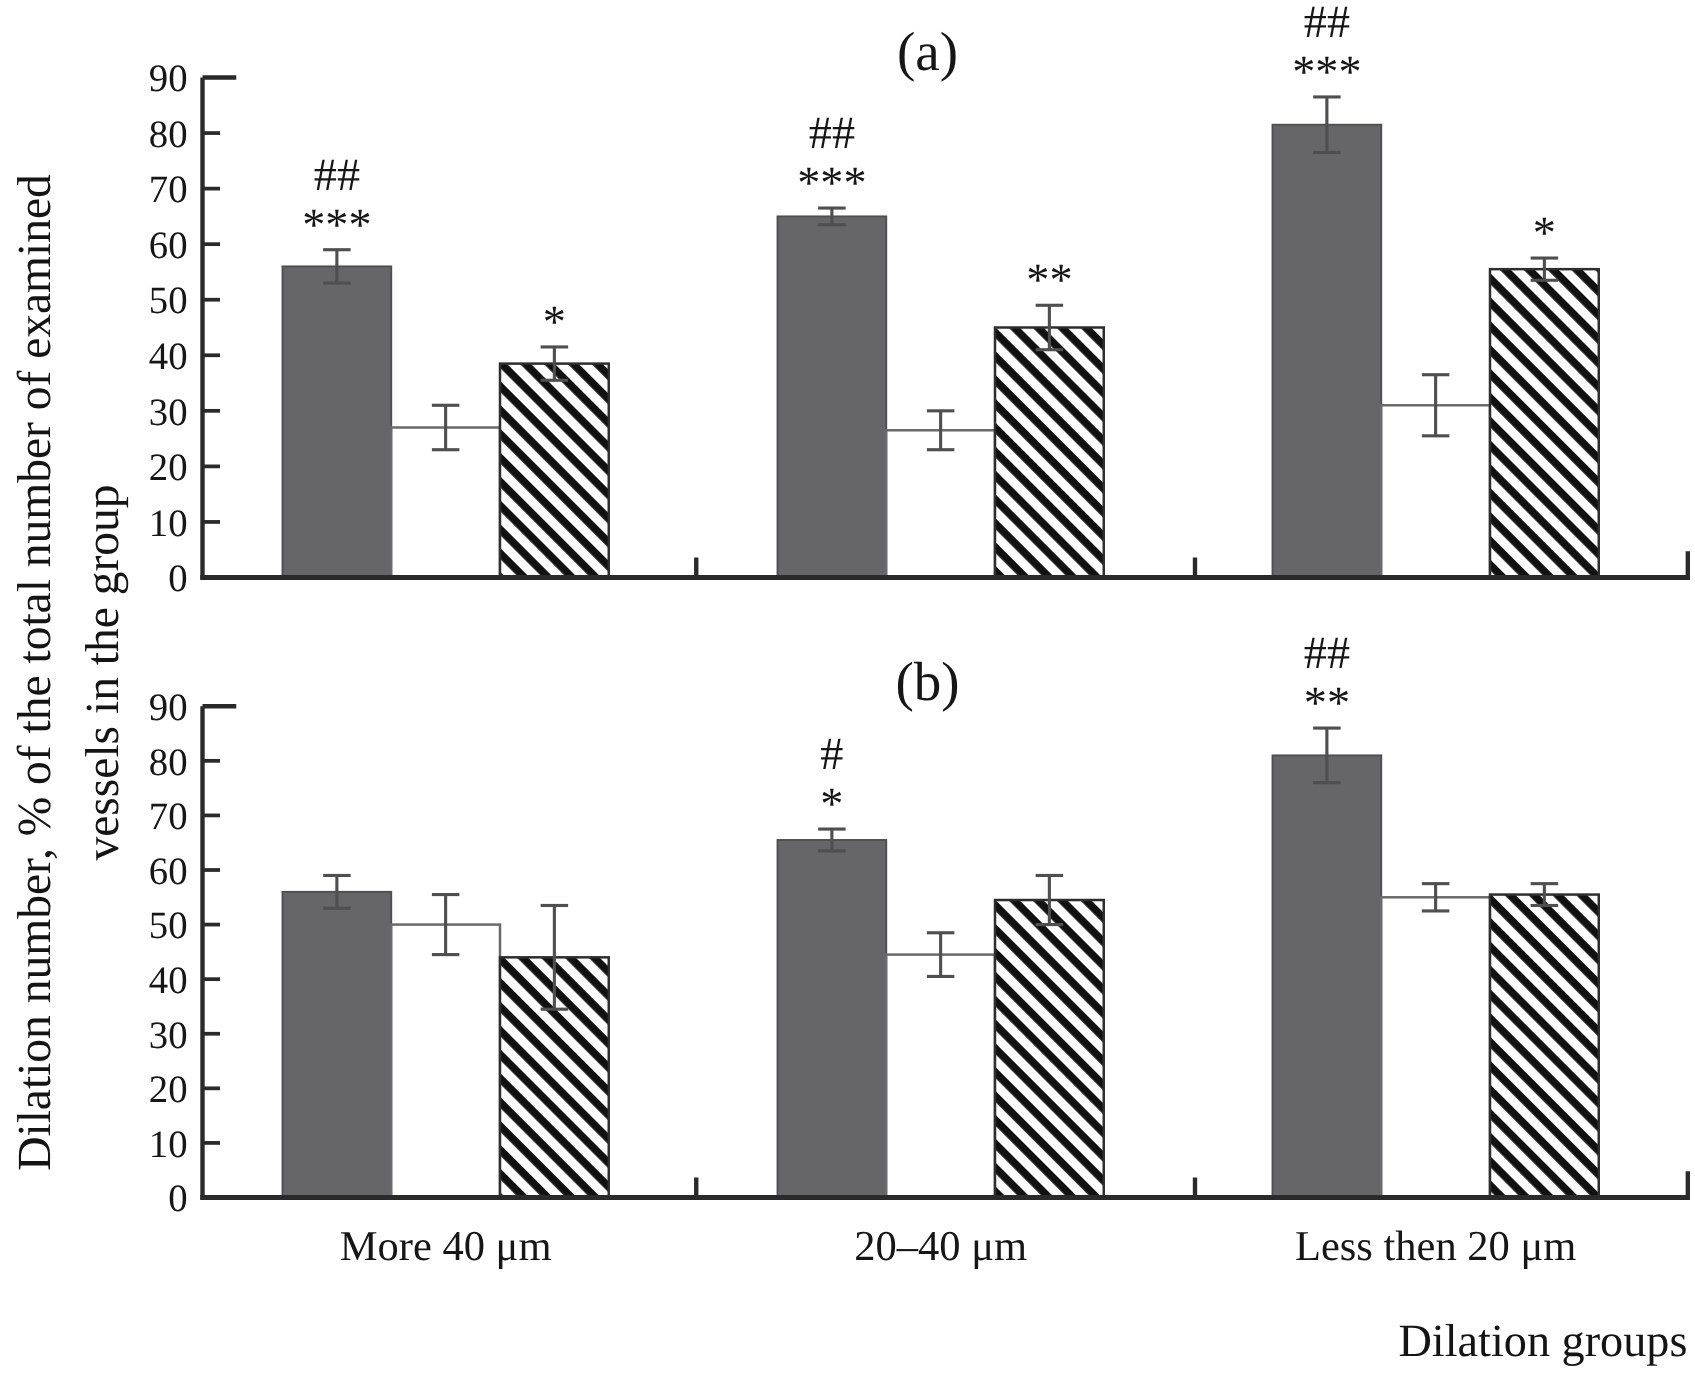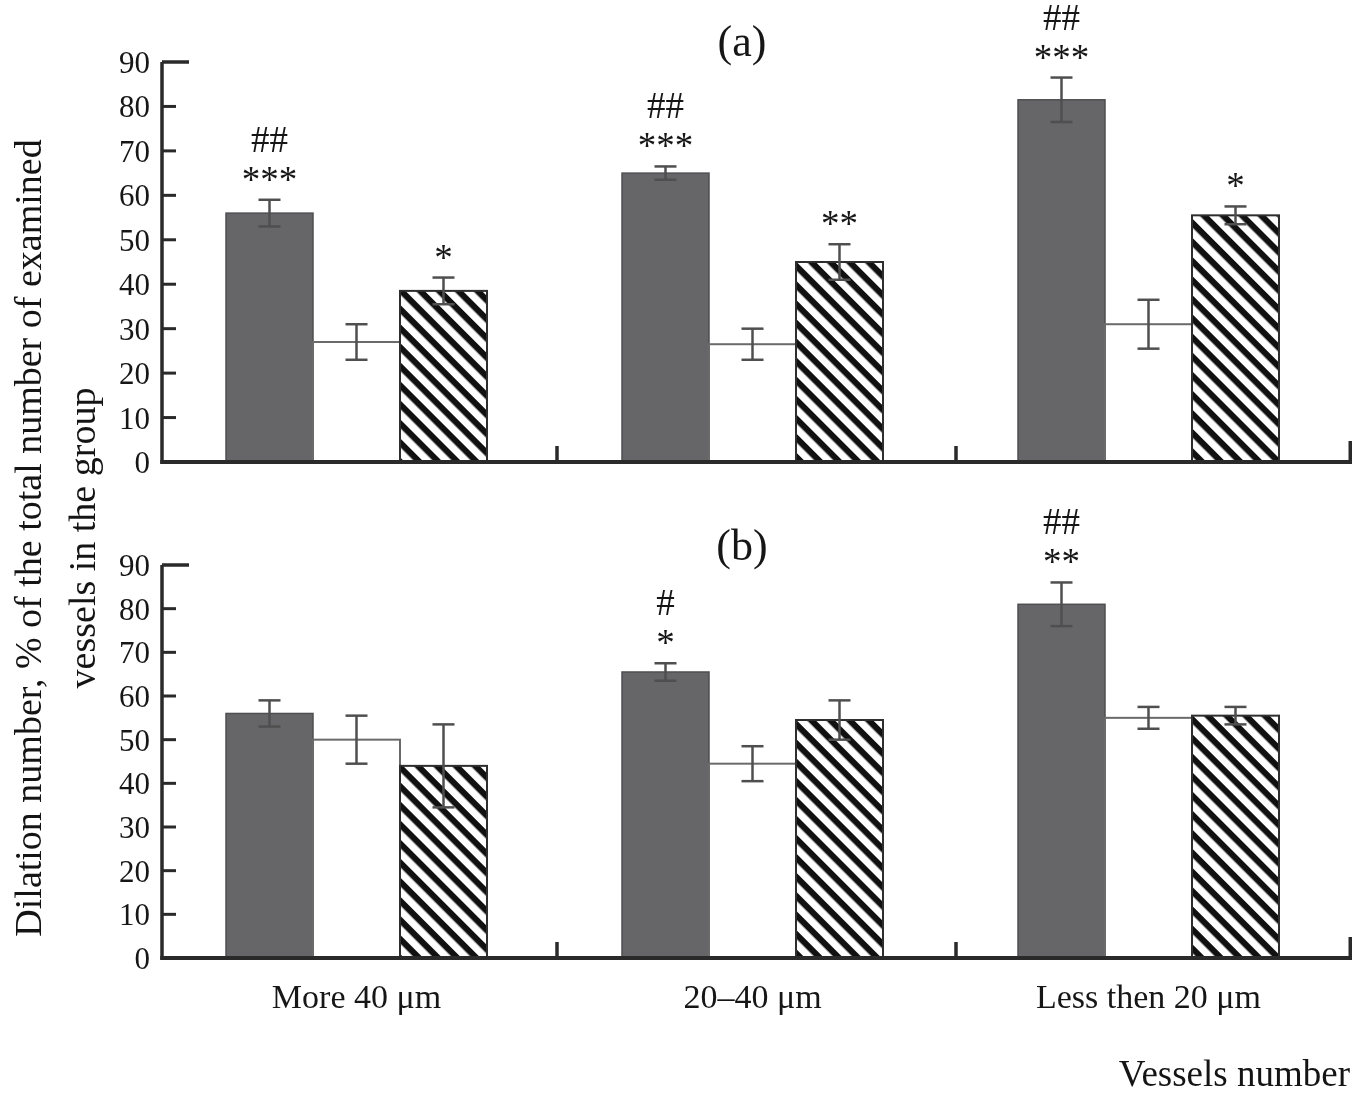--- a/index.html
+++ b/index.html
@@ -183,15 +183,15 @@
       <text x="150" y="576" font-size="31" text-anchor="end">90</text>
       <line x1="160.25" y1="958" x2="1352" y2="958" stroke="#2a2a2a" stroke-width="4"></line>
       <line x1="557" y1="958" x2="557" y2="942" stroke="#2a2a2a" stroke-width="3.5"></line>
       <line x1="956" y1="958" x2="956" y2="942" stroke="#2a2a2a" stroke-width="3.5"></line>
       <line x1="1350.25" y1="958" x2="1350.25" y2="937" stroke="#2a2a2a" stroke-width="3.5"></line>
       <text x="356.5" y="1008" font-size="34" text-anchor="middle">More 40 μm</text>
       <text x="752.5" y="1008" font-size="34" text-anchor="middle">20–40 μm</text>
       <text x="1148.5" y="1008" font-size="34" text-anchor="middle">Less then 20 μm</text>
     </svg>
 
-  <div class="xlabel">Vessels number</div>
+  <div class="xlabel">Dilation groups</div>
 
 </div>
 
 </body></html>

